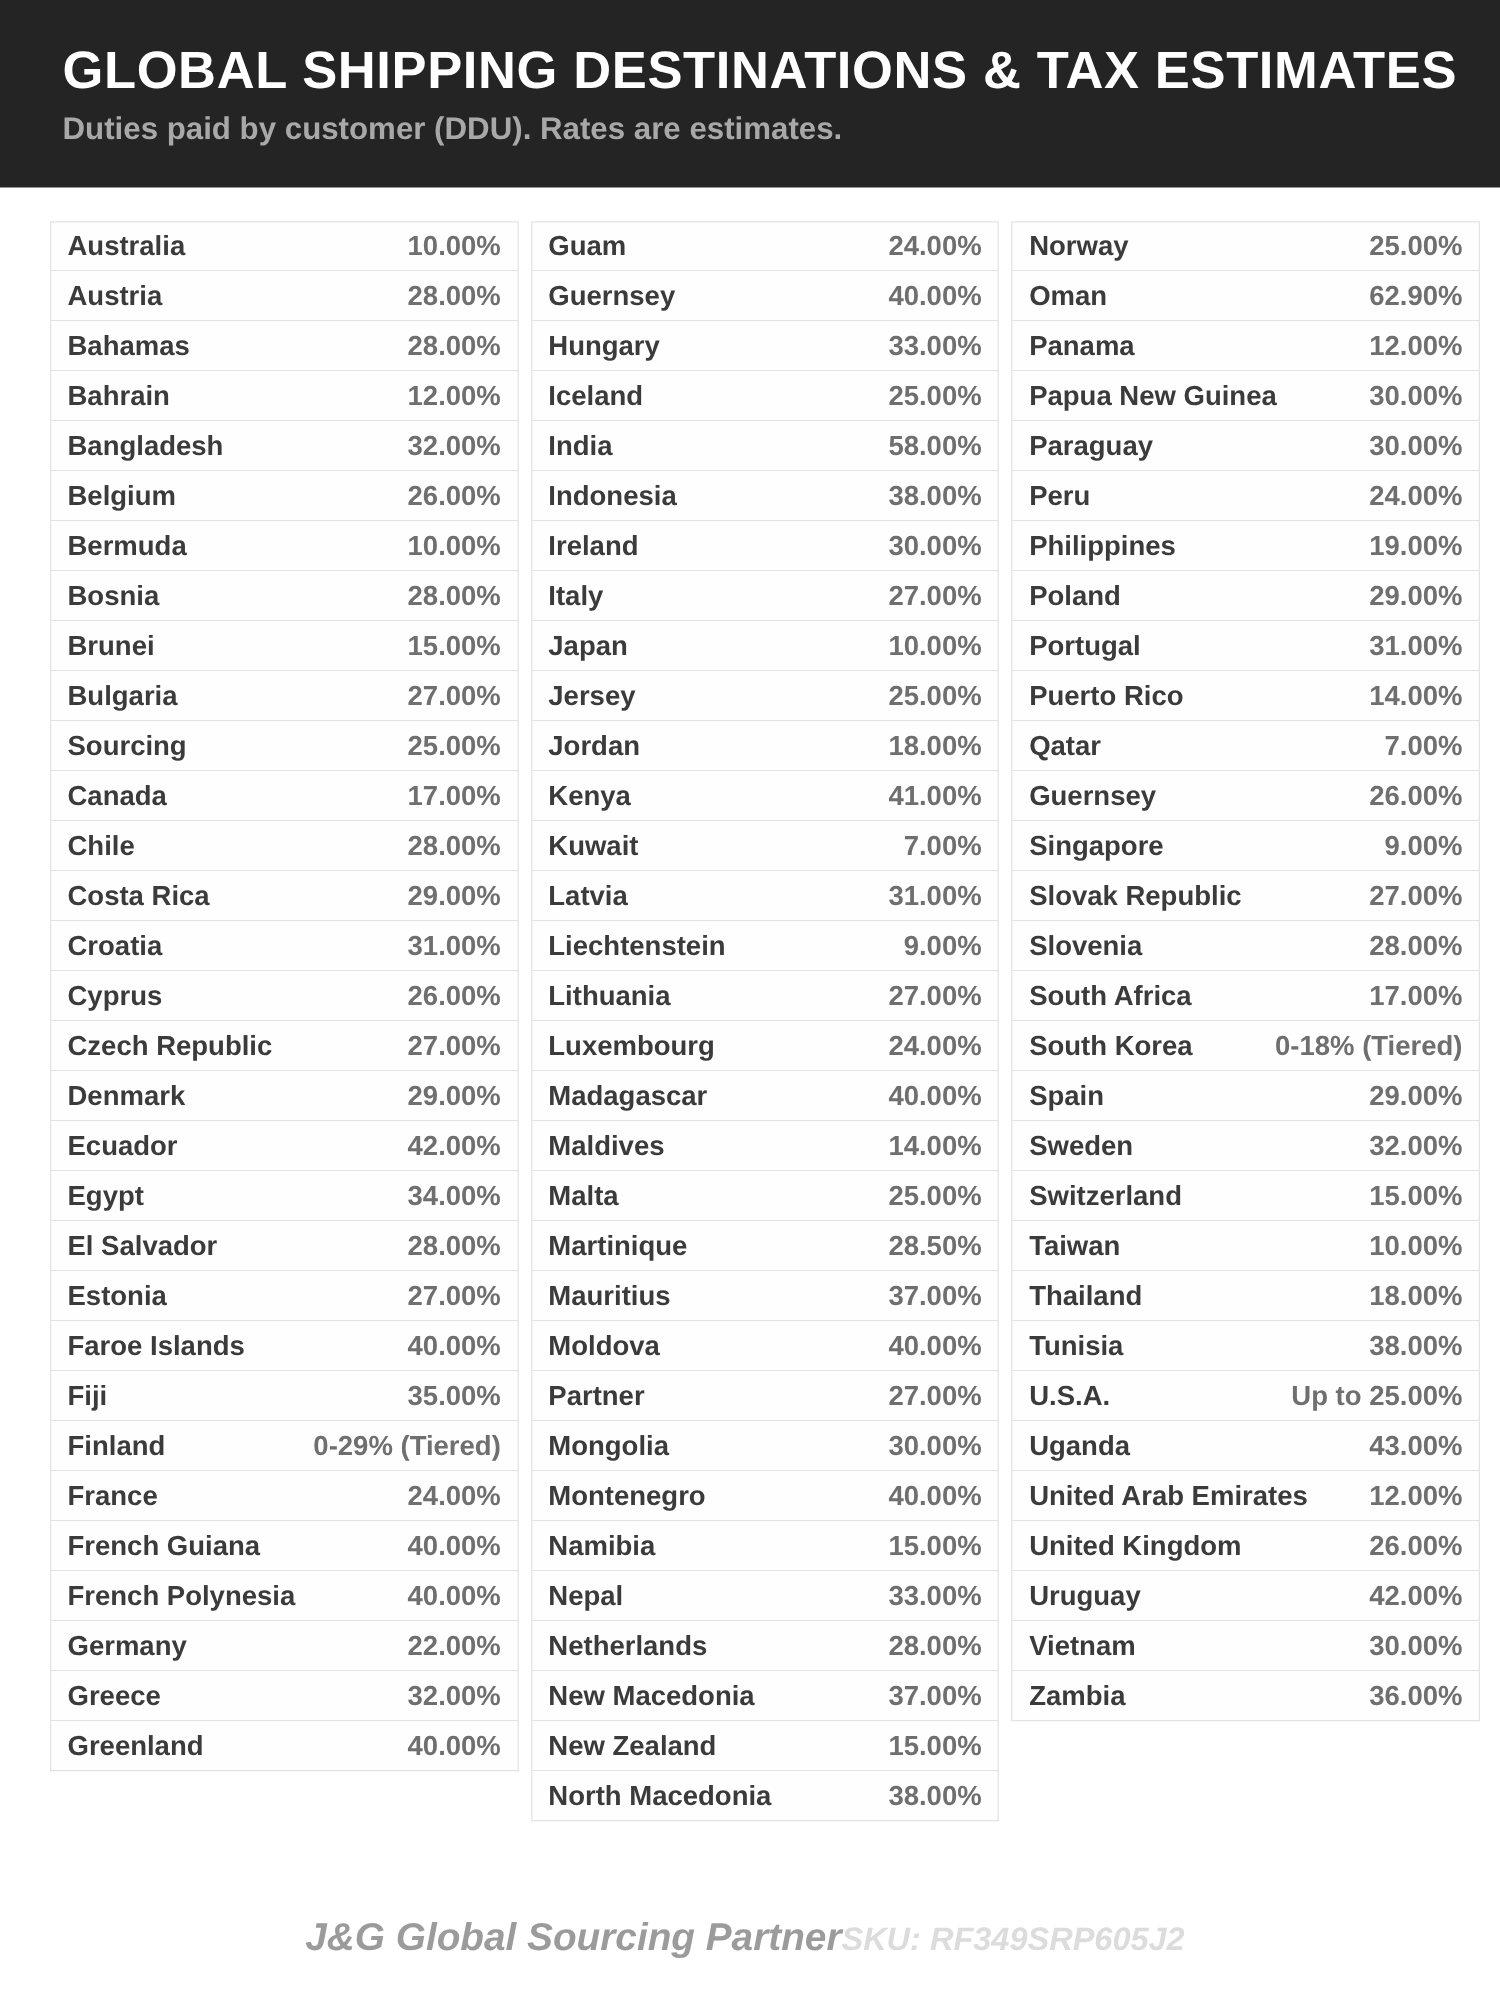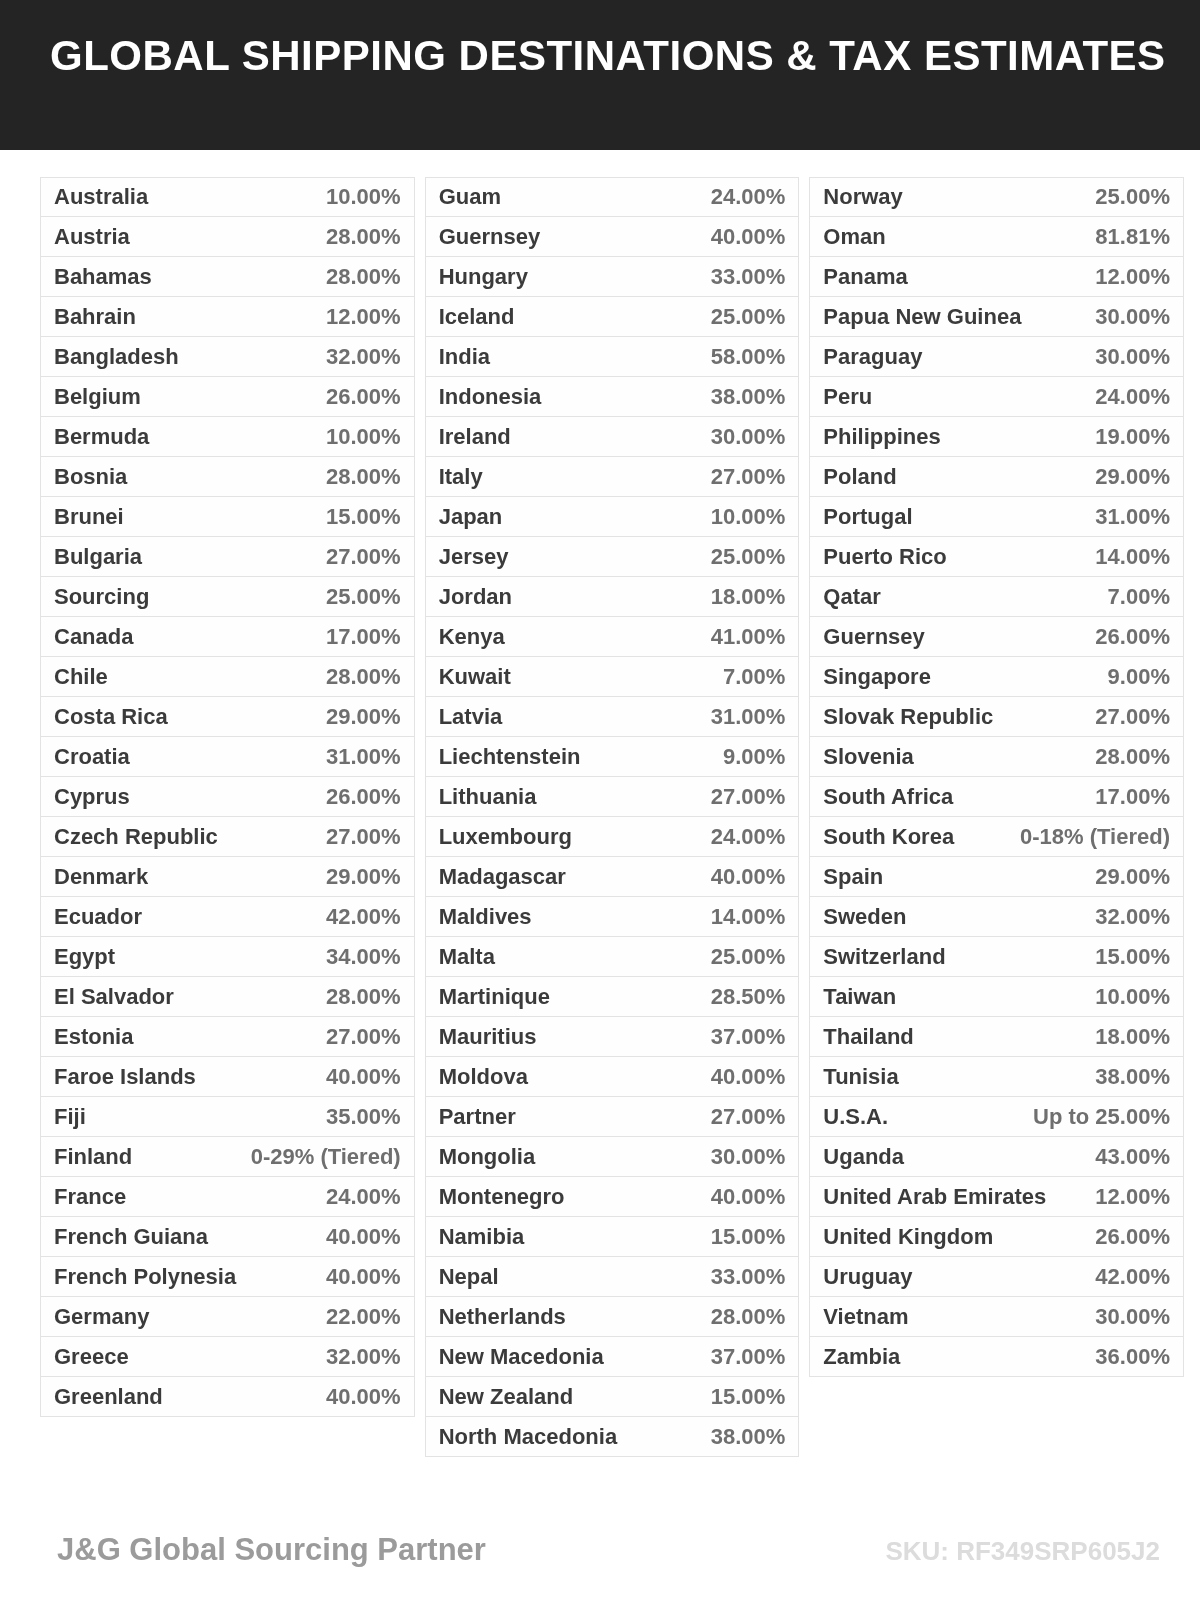--- a/index.html
+++ b/index.html
@@ -69,43 +69,45 @@
   }
   .rate {
     font-weight: bold;
     font-size: 22px;
     color: var(--rate-color);
     white-space: nowrap;
     margin-left: 8px;
   }
   .footer {
     position: absolute;
-    left: 57px;
+    left: 32px;
     right: 40px;
     top: 1532px;
     display: flex;
-    justify-content: space-between;
+    justify-content: center;
     align-items: baseline;
+    font-style: italic;
   }
   .brand {
     color: var(--brand-color);
     font-size: 31px;
     font-weight: bold;
   }
   .sku {
     color: var(--sku-color);
     font-size: 26px;
     font-weight: bold;
   }
 </style>
 </head>
 <body>
 
 <div class="header">
   <div class="title">GLOBAL SHIPPING DESTINATIONS &amp; TAX ESTIMATES</div>
+  <div class="subtitle">Duties paid by customer (DDU). Rates are estimates.</div>
 </div>
 
 <div class="tables">
   <div class="col">
       <div class="row">
         <span class="country">Australia</span>
         <span class="rate">10.00%</span>
       </div>
       <div class="row">
         <span class="country">Austria</span>
@@ -358,21 +360,21 @@
         <span class="rate">38.00%</span>
       </div>
     </div>
   <div class="col">
       <div class="row">
         <span class="country">Norway</span>
         <span class="rate">25.00%</span>
       </div>
       <div class="row">
         <span class="country">Oman</span>
-        <span class="rate">81.81%</span>
+        <span class="rate">62.90%</span>
       </div>
       <div class="row">
         <span class="country">Panama</span>
         <span class="rate">12.00%</span>
       </div>
       <div class="row">
         <span class="country">Papua New Guinea</span>
         <span class="rate">30.00%</span>
       </div>
       <div class="row">

